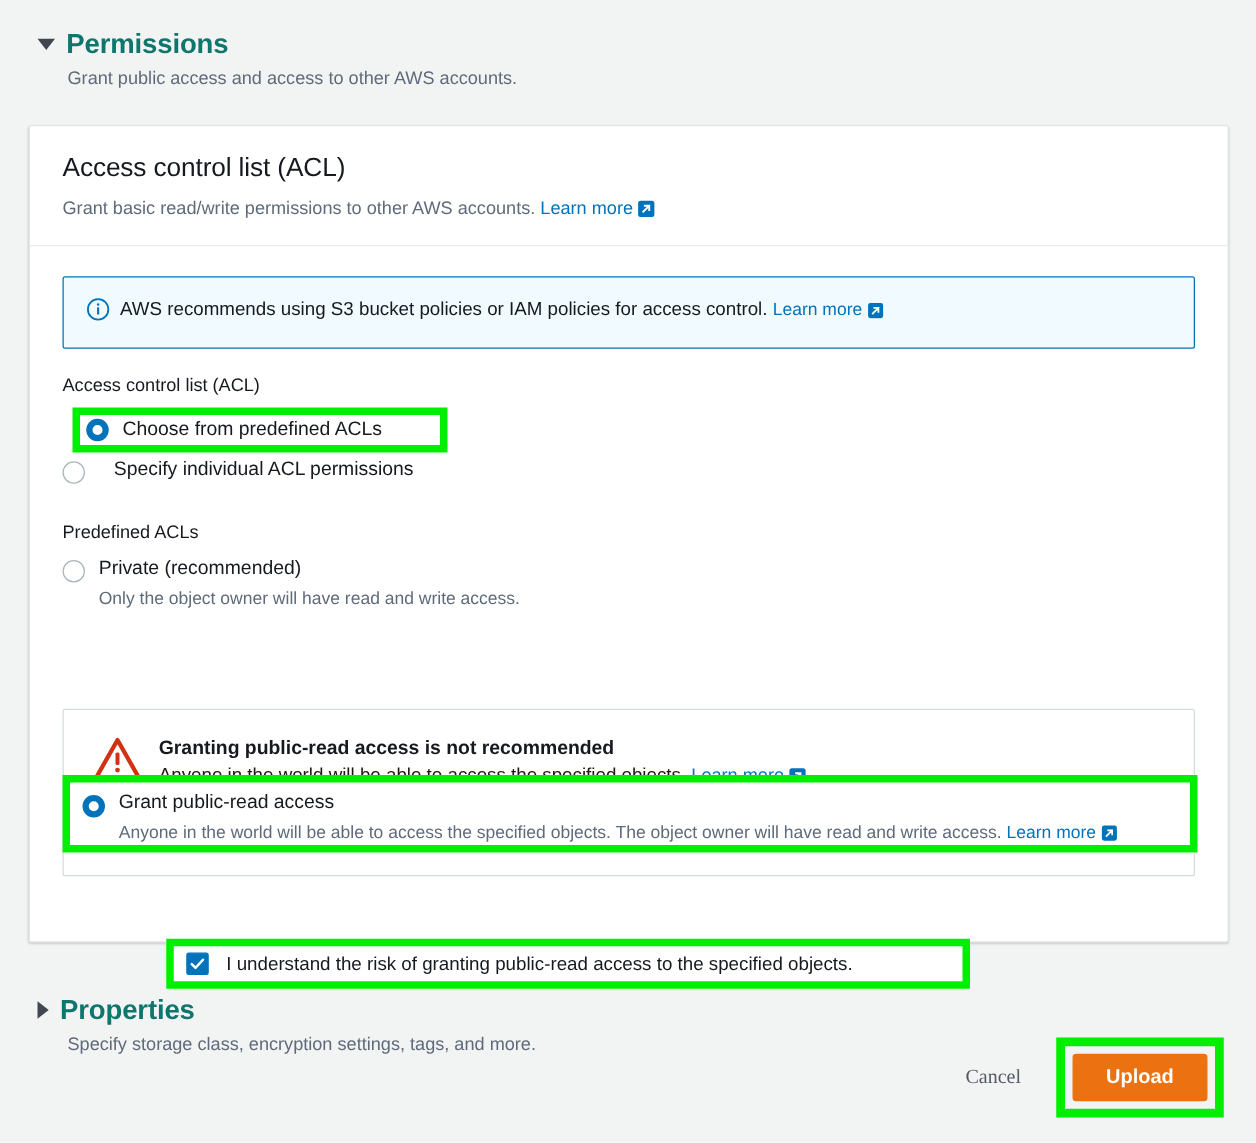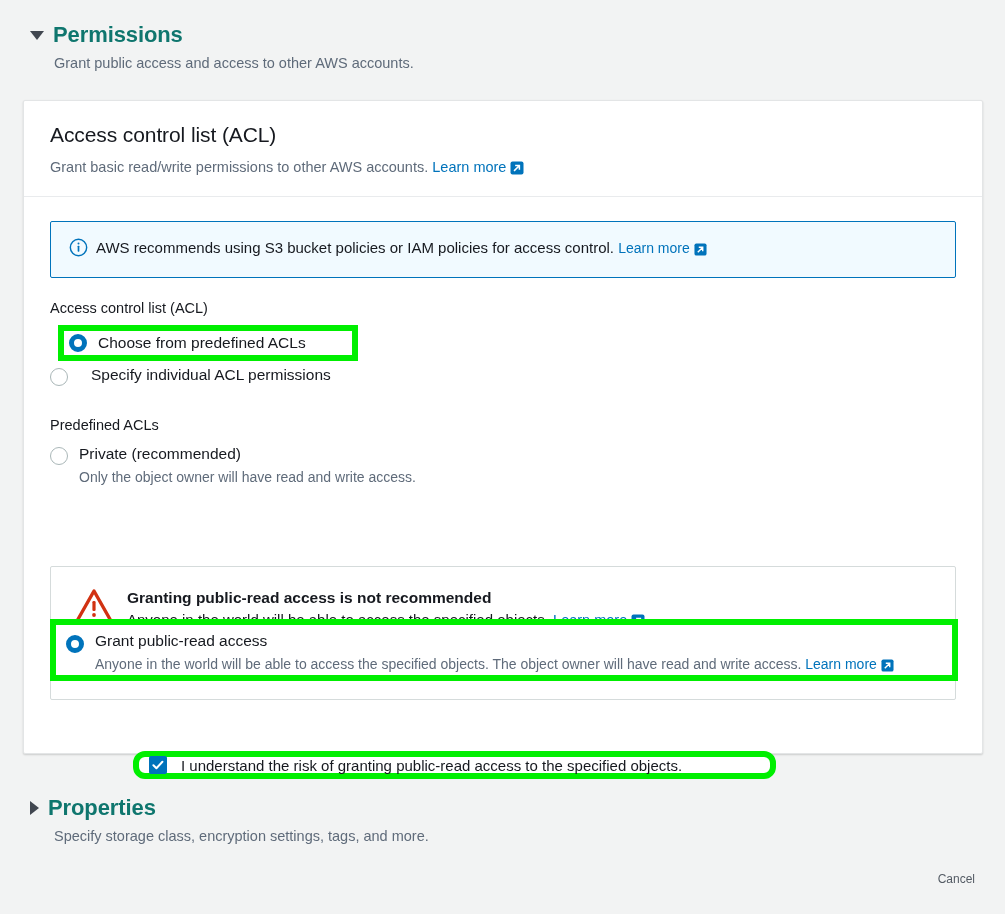--- a/index.html
+++ b/index.html
@@ -211,22 +211,22 @@
     position: absolute;
     right: 26px;
     bottom: 20px;
     display: flex;
     align-items: center;
     gap: 24px;
   }
   .btn-cancel {
     background: none;
     border: none;
-    font-family: Liberation Sans, sans-serif;
-    font-size: 12px;
+    font-family: Liberation Serif, serif;
+    font-size: 16px;
     color: #545b64;
     cursor: pointer;
     padding: 8px 4px;
     font-weight: normal;
   }
   .btn-upload {
     background: #ec7211;
     border: 1px solid #ec7211;
     border-radius: 3px;
     color: #ffffff;
@@ -347,21 +347,21 @@
           <a class="link" style="font-size:14.5px;">
             <span>Learn more</span><span class="ext"><svg width="14" height="14" viewBox="0 0 14 14">
                   <rect x="0.5" y="0.5" width="13" height="13" rx="2" fill="#0073bb"></rect>
                   <path d="M4.6 9.4 L9.2 4.8 M5.9 4.6 H9.4 V8.1" stroke="#ffffff" stroke-width="1.5" fill="none" stroke-linecap="square"></path>
                 </svg></span>
           </a>
         </div>
       </span>
     </div>
 
-    <div class="hl" style="left:109px; top:650px; width:643px; height:28px; padding-left:10px;border-radius:12px;">
+    <div class="hl" style="left:109px; top:650px; width:643px; height:40px; padding-left:10px;">
       <span class="cbox">
           <svg width="16" height="16" viewBox="0 0 16 16" style="position:absolute;left:0;top:0;">
             <path d="M3.4 8.3 L6.4 11.3 L12.4 4.8" stroke="#ffffff" stroke-width="2" fill="none" stroke-linecap="round" stroke-linejoin="round"></path>
           </svg>
         </span>
       <span class="check-label" style="margin-left:14px;">I understand the risk of granting public-read access to the specified objects.</span>
     </div>
     <div class="check-row" style="visibility:hidden;">
       <span class="cbox"></span>
       <span class="check-label">I understand the risk of granting public-read access to the specified objects.</span>
@@ -373,13 +373,16 @@
 <div class="section-head" style="top:795px;">
   <div class="row">
     <span class="tri right"></span>
     <span class="section-title">Properties</span>
   </div>
   <div class="section-sub">Specify storage class, encryption settings, tags, and more.</div>
 </div>
 
 <div class="footer">
   <button class="btn-cancel">Cancel</button>
+  <span class="upload-hl">
+    <button class="btn-upload">Upload</button>
+  </span>
 </div>
 
 </body></html>

